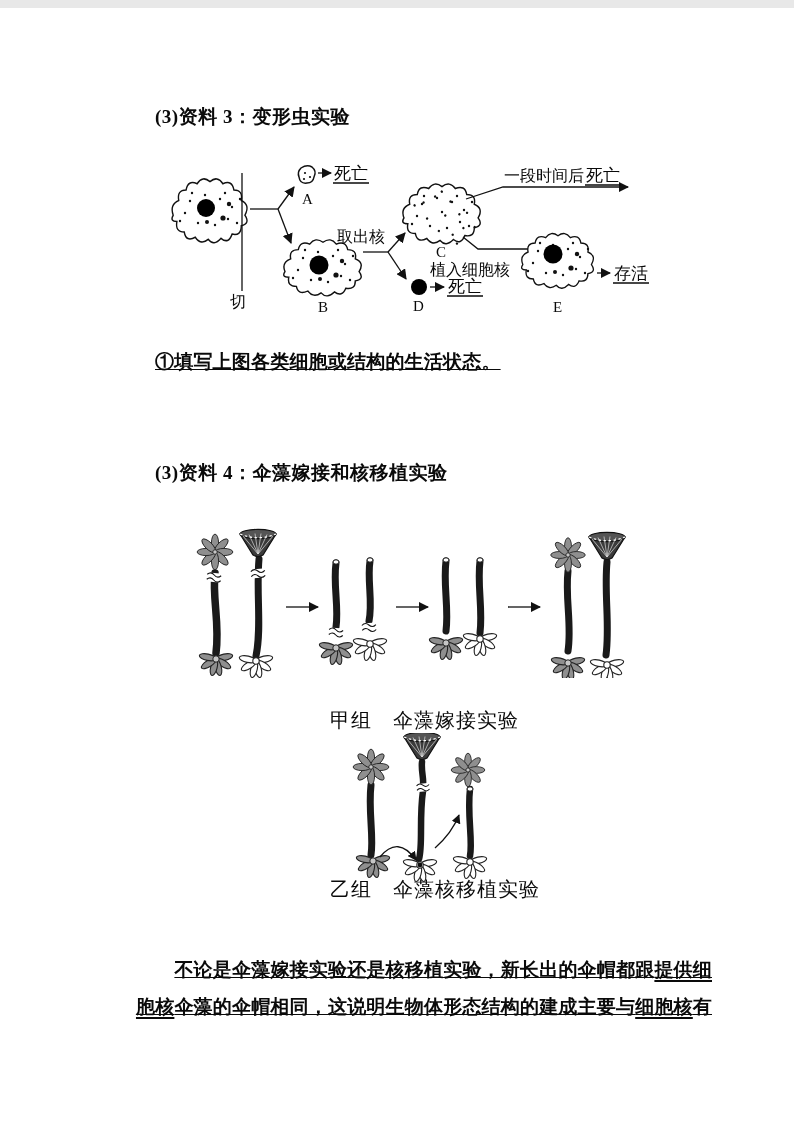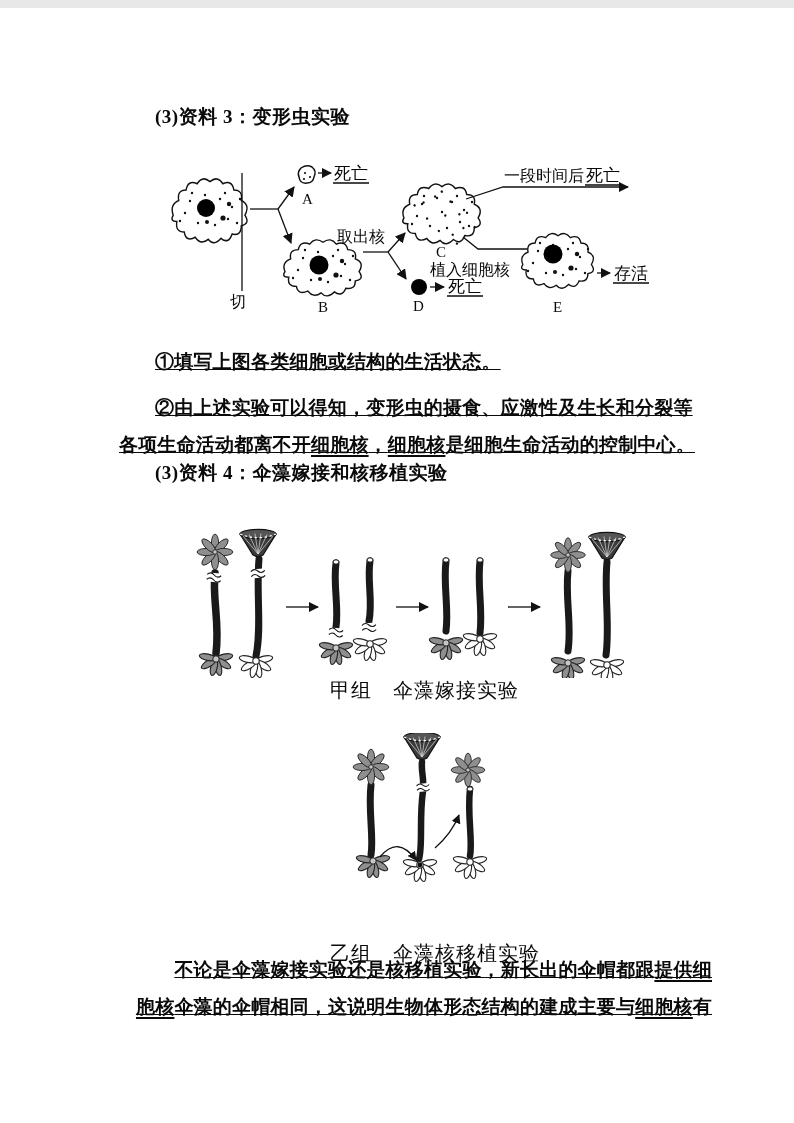--- a/index.html
+++ b/index.html
@@ -128,21 +128,20 @@
       <circle cx="393" cy="103" r="9.5" fill="#000"></circle>
     </g>
     <text class="dletter" x="393" y="161">E</text>
     <line class="ln" x1="437" y1="122" x2="450" y2="122" marker-end="url(#ah)"></line>
     <text class="dstate" x="454" y="128">存活</text>
     <line class="uline" x1="453" y1="132" x2="489" y2="132"></line>
   </svg>
 
   <div class="para indent" style="left:100px;top:335px;width:608px;"><span>①填写上图各类细胞或结构的生活状态。</span></div>
 
-  <div class="para indent36" style="left:119px;top:381px;width:592px;"><span>②由上述实验可以得知，变形虫的摄食、应激性及生长和分裂等</span><br><span>各项生命活动都离不开</span><span class="u">细胞核</span><span>，</span><span class="u">细胞核</span><span>是细胞生命活动的控制中心。</span></div>
 
   <div class="heading" style="left:155px;top:452px;">(3)资料 4：伞藻嫁接和核移植实验</div>
 
   <svg class="fig" style="left:190px;top:505px;" width="450" height="165" viewBox="0 0 450 165">
     <defs>
       <marker id="ah2" viewBox="0 0 10 10" refX="9" refY="5" markerWidth="8" markerHeight="8" orient="auto">
         <path d="M0,0 L10,5 L0,10 Z" fill="#111"></path>
       </marker>
       <g id="branchcap">
         <ellipse class="petal" cx="0" cy="-10.5" rx="4.2" ry="10.5"></ellipse>
@@ -247,21 +246,21 @@
       <use href="#branchcap" transform="translate(378,42) scale(0.82)"></use>
     </g>
     <g>
       <path class="stalk-o" stroke-width="7" d="M417,49 C414,80 420,112 416,142"></path>
       <path class="stalk-o" stroke="#8f8f8f" stroke-width="4.4" d="M417,49 C414,80 420,112 416,142"></path>
       <use href="#rz-white" transform="translate(417,152)"></use>
       <use href="#funnelcap" transform="translate(417,37)"></use>
     </g>
   </svg>
 
-  <div class="caption" style="left:330px;top:669px;">甲组　伞藻嫁接实验</div>
+  <div class="caption" style="left:330px;top:699px;">甲组　伞藻嫁接实验</div>
 
   <svg class="fig" style="left:340px;top:725px;" width="160" height="155" viewBox="0 0 160 155">
     <defs>
       <marker id="ah3" viewBox="0 0 10 10" refX="9" refY="5" markerWidth="7" markerHeight="7" orient="auto">
         <path d="M0,0 L10,5 L0,10 Z" fill="#111"></path>
       </marker>
     </defs>
     <g>
       <path class="stalk-o" stroke-width="7" d="M31,52 C28,78 34,104 31,122"></path>
       <path class="stalk-o" stroke="#8f8f8f" stroke-width="4.4" d="M31,52 C28,78 34,104 31,122"></path>
@@ -282,17 +281,17 @@
       <path class="stalk-o" stroke-width="6.5" d="M130,56 C127,82 133,108 130,123"></path>
       <path class="stalk-o" stroke="#fff" stroke-width="4" d="M130,56 C127,82 133,108 130,123"></path>
       <ellipse cx="130" cy="56" rx="3" ry="2.2" fill="#fff" stroke="#111" stroke-width="1"></ellipse>
       <use href="#rz-white" transform="translate(130,129)"></use>
       <use href="#branchcap" transform="translate(128,37) scale(0.8)"></use>
     </g>
     <path class="ln" d="M40,124 Q58,102 76,127" marker-end="url(#ah3)"></path>
     <path class="ln" d="M95,115 Q112,100 119,82" marker-end="url(#ah3)"></path>
   </svg>
 
-  <div class="caption" style="left:330px;top:932px;">乙组　伞藻核移植实验</div>
+  <div class="caption" style="left:330px;top:868px;">乙组　伞藻核移植实验</div>
 
   <div class="para indent" style="left:100px;top:943px;width:612px;text-align:right;"><span>不论是伞藻嫁接实验还是核移植实验，新长出的伞帽都跟</span><span class="u">提供细</span><br><span class="u">胞核</span><span>伞藻的伞帽相同，这说明生物体形态结构的建成主要与</span><span class="u">细胞核</span><span>有</span></div>
 
 </div>
 
 </body></html>

